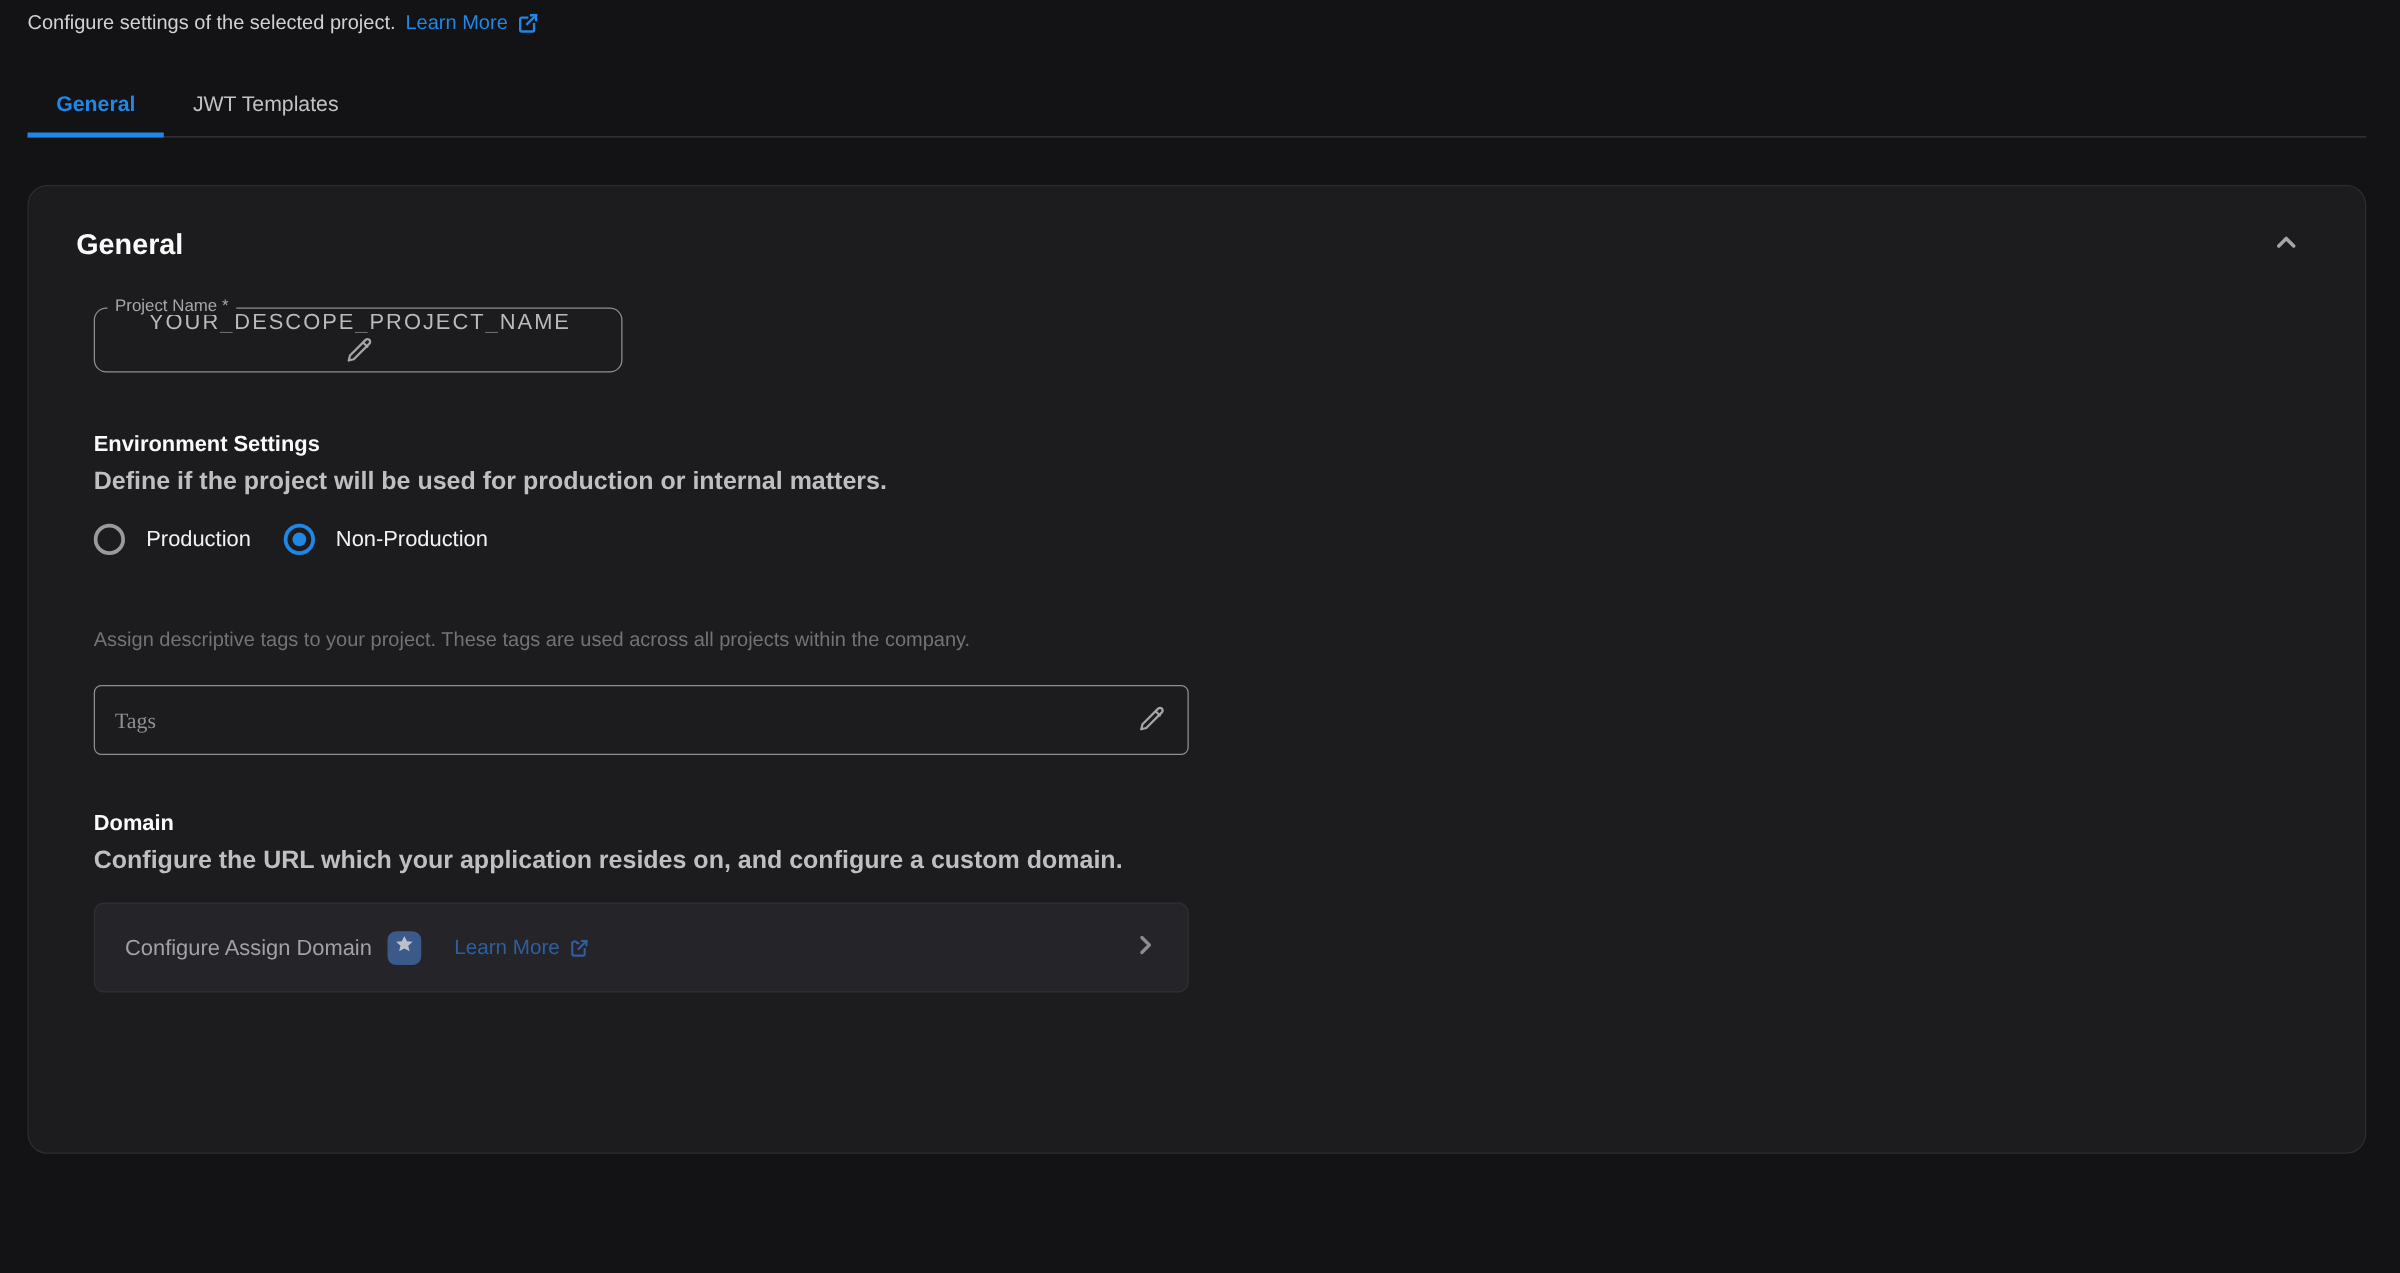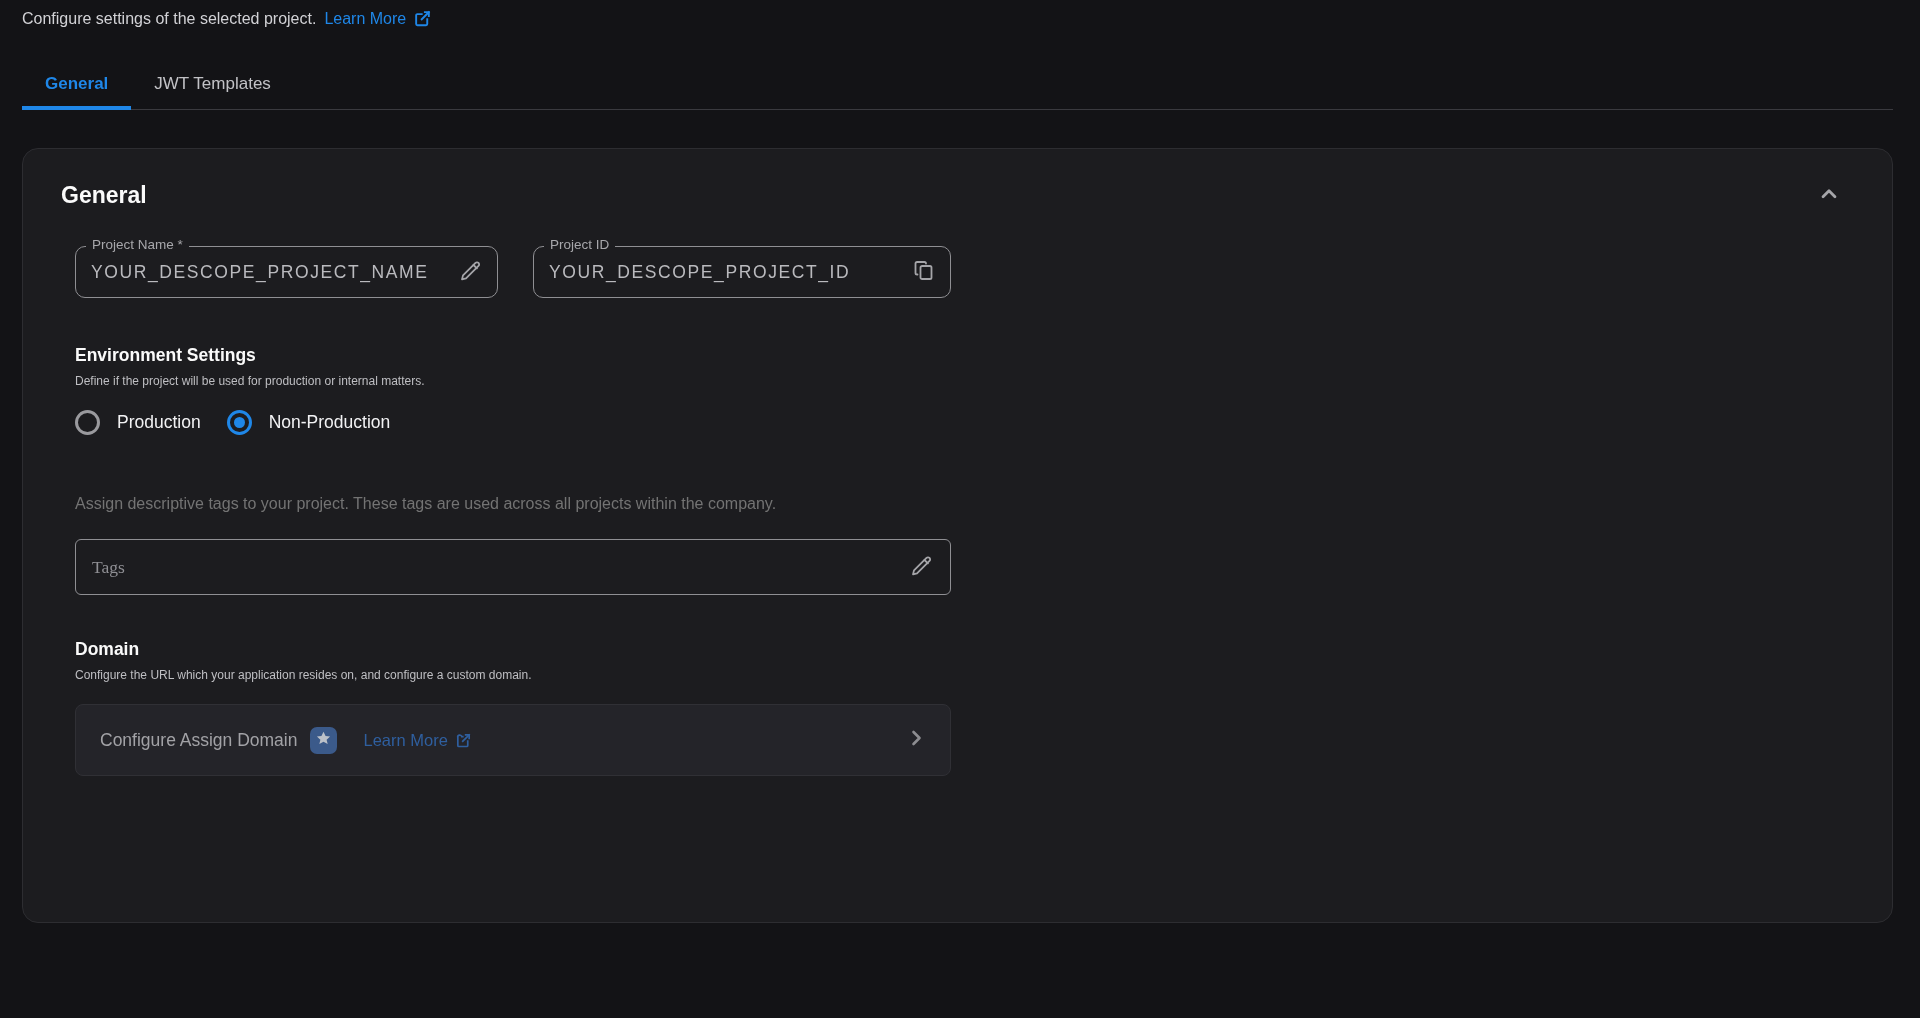--- a/index.html
+++ b/index.html
@@ -32,33 +32,33 @@
   .icon-btn { background:none; border:none; color:#a5a5a9; cursor:pointer; display:flex; align-items:center; justify-content:center; padding:2px; }
 
   .card-content { margin-left:14px; margin-top:34px; width:876px; }
 
   
   .fields-row { display:flex; gap:35px; }
   .mfield {
     position:relative; height:52px; border:1px solid #8f8f93; border-radius:10px;
     display:flex; align-items:center; padding:0 12px 0 15px;
   }
-  .mfield.name { width:423px; }
+  .mfield.name { width:423px;flex-direction:column; }
   .mfield.id { width:418px; }
   .mlabel {
     position:absolute; top:-10px; left:10px; background:#1c1c1f; padding:0 6px;
     font-size:13.5px; color:#a7a7ab; white-space:nowrap;
   }
   .mvalue {
     flex:1; font-size:17.5px; letter-spacing:1.6px; color:#bababe;
     white-space:nowrap; overflow:hidden;
   }
 
   .section-heading { margin-top:47px; font-size:17.5px; font-weight:700; color:#fafafa; }
-  .section-desc { margin-top:8px; font-size:12px; color:#bfbfc3; }
+  .section-desc { margin-top:8px; font-size:20px; color:#bfbfc3;font-weight:bold; }
 
   
   .radio-row { margin-top:22px; display:flex; align-items:center; gap:26px; }
   .radio-option { display:flex; align-items:center; gap:17px; cursor:pointer; }
   .radio { width:25px; height:25px; border-radius:50%; border:3px solid #9a9a9e; position:relative; flex:none; }
   .radio.selected { border-color:#1f87e8; }
   .radio.selected::after { content:""; position:absolute; inset:4px; border-radius:50%; background:#1f87e8; }
   .radio-label { font-size:17.5px; color:#f2f2f4; }
 
   .tags-desc { margin-top:60px; font-size:16px; color:#737373; }
@@ -138,32 +138,20 @@
           <button class="icon-btn">
             <span>
               <svg width="24" height="24" viewBox="0 0 24 24" fill="none" stroke="#a5a5a9" stroke-width="1.8" stroke-linecap="round" stroke-linejoin="round">
                 <path d="M16.5 3.9a2.1 2.1 0 1 1 3 3L7 19.4 3 20.4l1-4L16.5 3.9z"></path>
                 <line x1="14.5" y1="6" x2="17.9" y2="9.4"></line>
               </svg>
             </span>
           </button>
         </div>
 
-        <div class="mfield id">
-          <span class="mlabel">Project ID</span>
-          <span class="mvalue">YOUR_DESCOPE_PROJECT_ID</span>
-          <button class="icon-btn">
-            <span>
-              <svg width="24" height="24" viewBox="0 0 24 24" fill="none" stroke="#a5a5a9" stroke-width="1.8" stroke-linecap="round" stroke-linejoin="round">
-                <rect x="8.5" y="7" width="11" height="13" rx="1.6"></rect>
-                <path d="M5.5 15.5h-.4A1.6 1.6 0 0 1 3.5 13.9V4.6A1.6 1.6 0 0 1 5.1 3h7.3A1.6 1.6 0 0 1 14 4.6"></path>
-              </svg>
-            </span>
-          </button>
-        </div>
 
       </div>
 
       <h3 class="section-heading">Environment Settings</h3>
       <p class="section-desc">Define if the project will be used for production or internal matters.</p>
 
       <div class="radio-row">
         <div class="radio-option">
           <span class="radio"></span>
           <span class="radio-label">Production</span>

